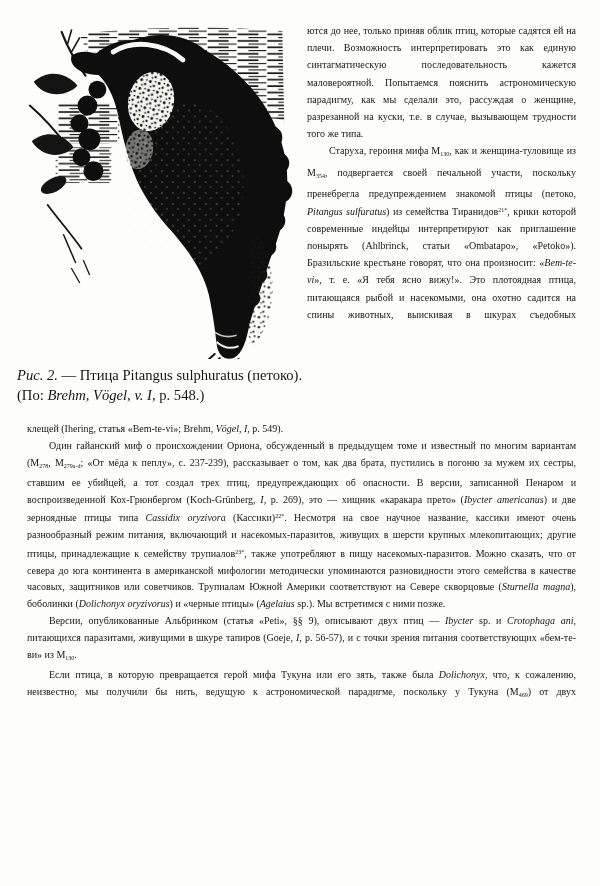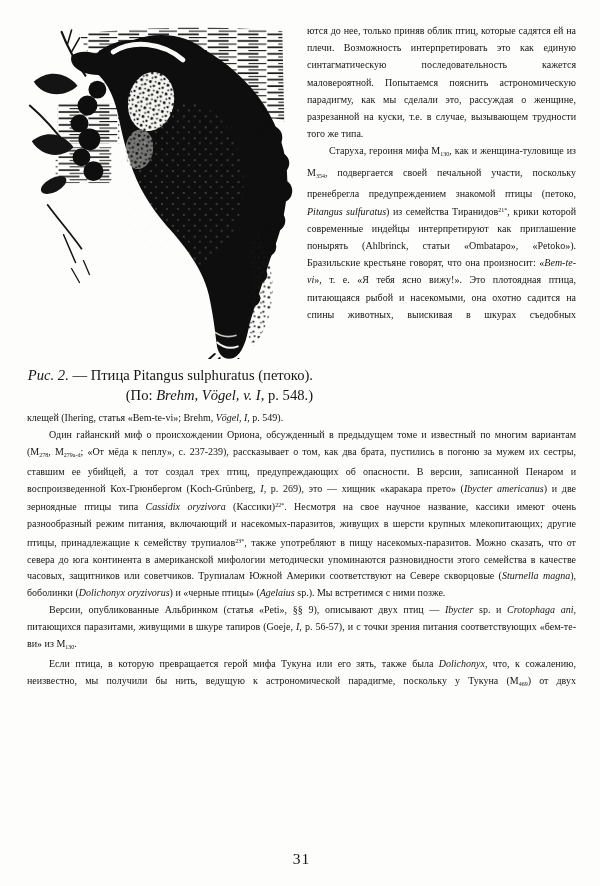--- a/index.html
+++ b/index.html
@@ -6,28 +6,28 @@
   .page{
     width:600px;height:886px;box-sizing:border-box;overflow:hidden;
     background:#fdfdfb;color:#151515;
     font-family:"Liberation Serif","DejaVu Serif",serif;
     padding:22px 24px 0 27px;
     display:flex;flex-direction:column;
   }
   .top-row{display:flex;}
   .figure-col{width:278px;flex:none;margin:0;}
   .bird-svg{display:block;width:272px;height:333px;margin-top:4px;}
-  .caption{margin-top:7px;width:296px;margin-left:-10px;text-align:right;
+  .caption{margin-top:7px;width:296px;margin-left:-10px;text-align:left;
            font-size:14.6px;line-height:19.5px;}
   .text-col{flex:1;margin-left:2px;}
   .para{margin:0;text-align:justify;font-size:10px;line-height:16.9px;}
   .text-col .para{line-height:17.2px;}
   .indent{text-indent:22px;}
   .cont-next{text-align-last:justify;}
-  .body-text{margin-top:5px;}
+  .body-text{margin-top:16px;}
   .page-number{margin-top:auto;margin-bottom:18px;text-align:center;
                font-size:15.5px;letter-spacing:1px;}
   .run-i{font-style:italic;}
   .run-sub{font-size:0.6em;vertical-align:-0.32em;}
   .run-sup{font-size:0.6em;vertical-align:0.45em;}
 </style>
 </head>
 <body>
 
 <div class="page">
@@ -128,15 +128,14 @@
 
   </div>
 
   <div class="body-text">
     <p class="para"><span>клещей (Ihering, статья «Bem-te-vi»; Brehm, </span><span class="run-i">Vögel, I</span><span>, p. 549).</span></p>
     <p class="para indent"><span>Один гайанский миф о происхождении Ориона, обсужденный в предыдущем томе и известный по многим вариантам (М</span><span class="run-sub">278</span><span>, М</span><span class="run-sub">279a-d</span><span>; «От мёда к пеплу», с. 237-239), рассказывает о том, как два брата, пустились в погоню за мужем их сестры, ставшим ее убийцей, а тот создал трех птиц, предупреждающих об опасности. В версии, записанной Пенаром и воспроизведенной Кох-Грюнбергом (Koch-Grünberg, </span><span class="run-i">I</span><span>, p. 269), это — хищник «каракара прето» (</span><span class="run-i">Ibycter americanus</span><span>) и две зерноядные птицы типа </span><span class="run-i">Cassidix oryzivora</span><span> (Кассики)</span><span class="run-sup">22*</span><span>. Несмотря на свое научное название, кассики имеют очень разнообразный режим питания, включающий и насекомых-паразитов, живущих в шерсти крупных млекопитающих; другие птицы, принадлежащие к семейству трупиалов</span><span class="run-sup">23*</span><span>, также употребляют в пищу насекомых-паразитов. Можно сказать, что от севера до юга континента в американской мифологии методически упоминаются разновидности этого семейства в качестве часовых, защитников или советчиков. Трупиалам Южной Америки соответствуют на Севере скворцовые (</span><span class="run-i">Sturnella magna</span><span>), боболинки (</span><span class="run-i">Dolichonyx oryzivorus</span><span>) и «черные птицы» (</span><span class="run-i">Agelaius</span><span> sp.). Мы встретимся с ними позже.</span></p>
     <p class="para indent"><span>Версии, опубликованные Альбринком (статья «Peti», §§ 9), описывают двух птиц — </span><span class="run-i">Ibycter</span><span> sp. и </span><span class="run-i">Crotophaga ani</span><span>, питающихся паразитами, живущими в шкуре тапиров (Goeje, </span><span class="run-i">I</span><span>, p. 56-57), и с точки зрения питания соответствующих «бем-те-ви» из М</span><span class="run-sub">130</span><span>.</span></p>
     <p class="para indent cont-next"><span>Если птица, в которую превращается герой мифа Тукуна или его зять, также была </span><span class="run-i">Dolichonyx</span><span>, что, к сожалению, неизвестно, мы получили бы нить, ведущую к астрономической парадигме, поскольку у Тукуна (М</span><span class="run-sub">469</span><span>) от двух</span></p>
   </div>
 
-  <div class="page-number">31</div>
 
 </div>
 
 </body></html>

